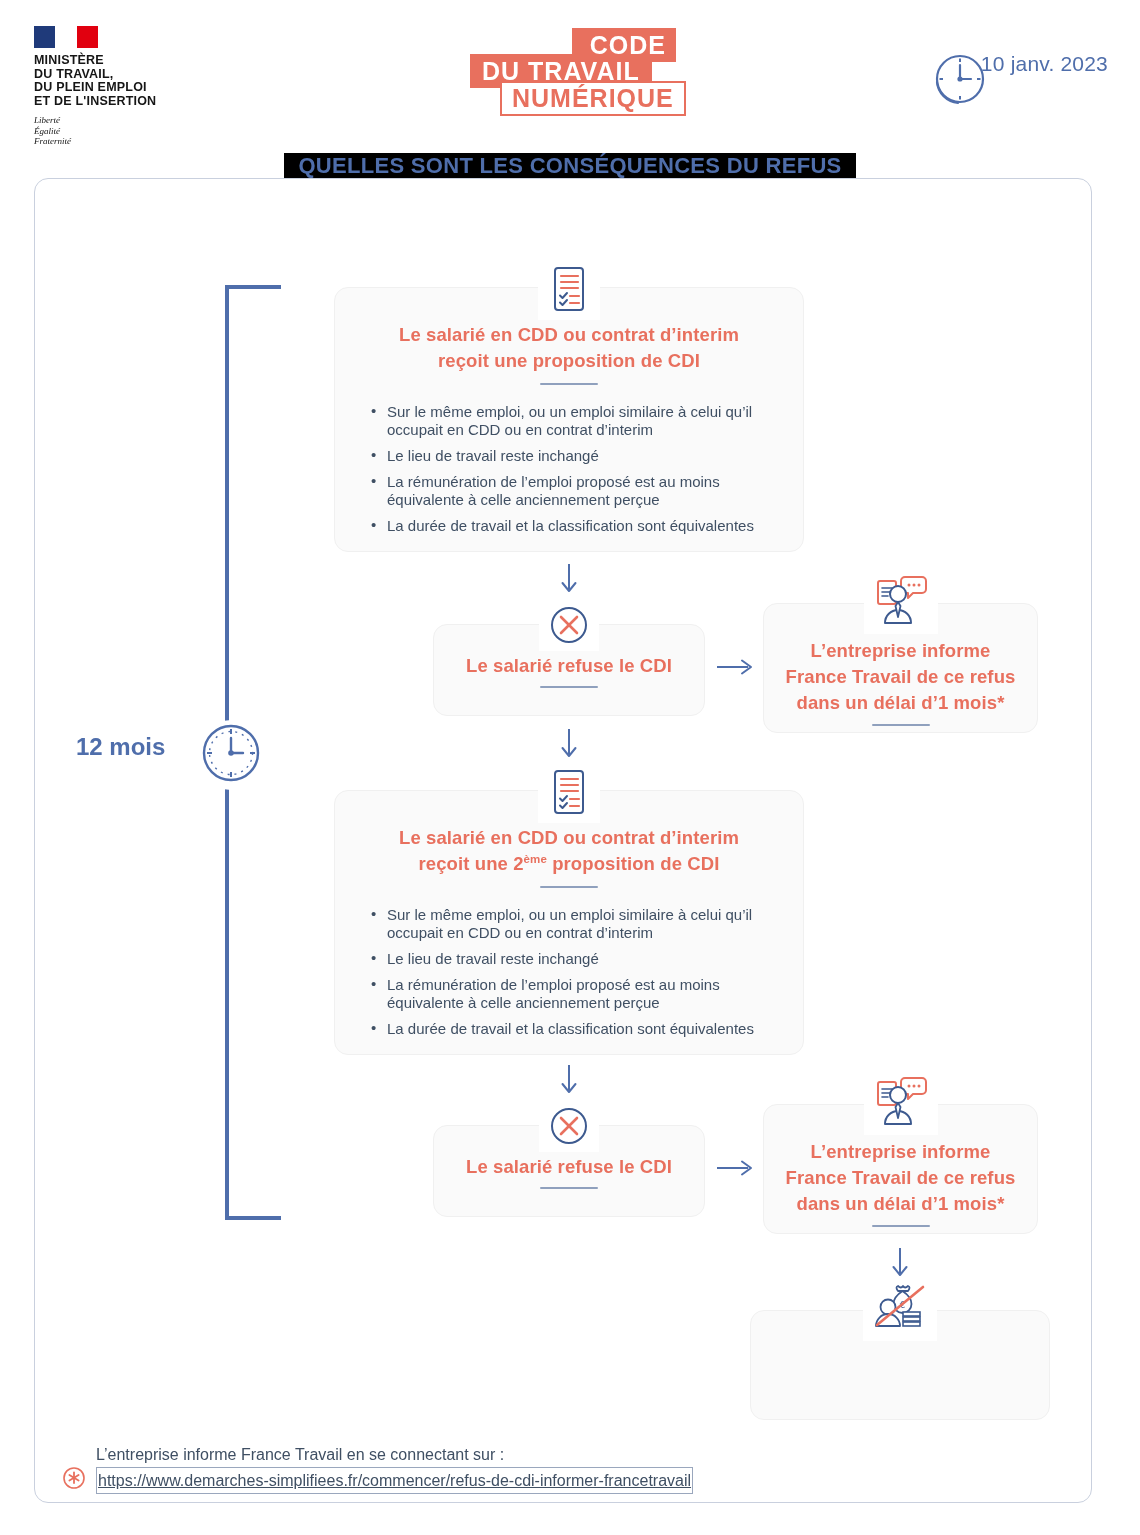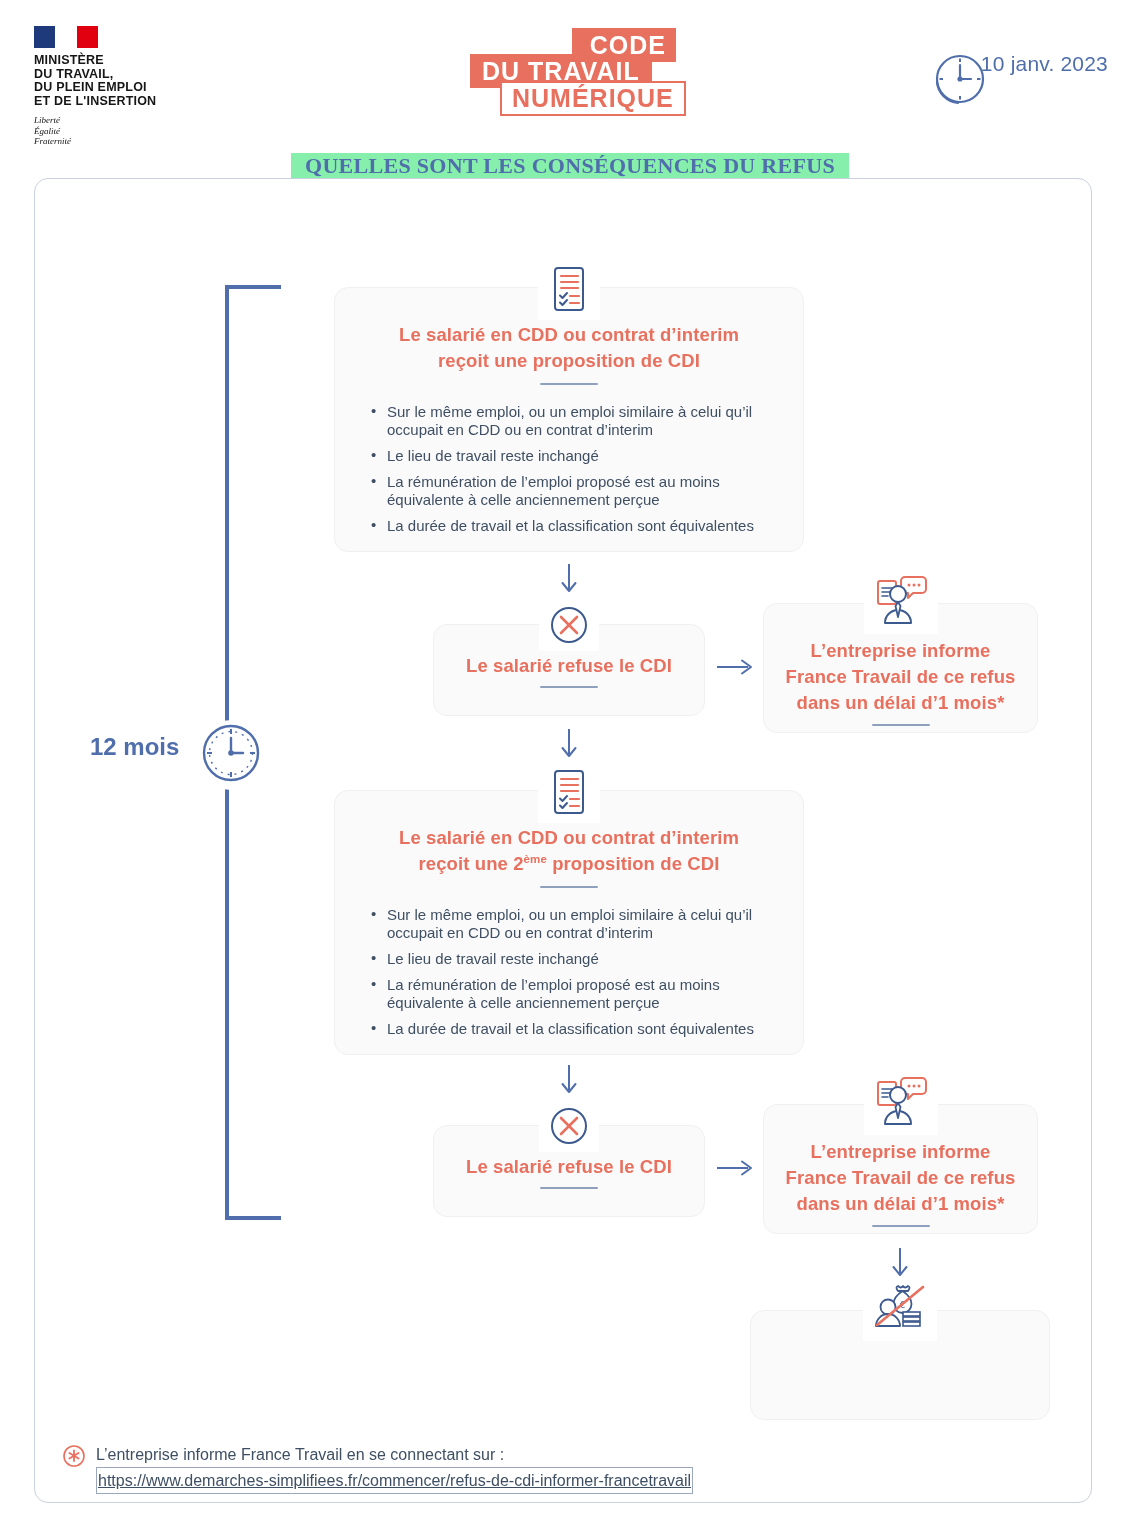--- a/index.html
+++ b/index.html
@@ -62,36 +62,36 @@
     font-size:21px;color:var(--blue);letter-spacing:.2px;
     margin-left:-8px;margin-bottom:2px;
   }
 
   
   .page-title{
     position:absolute;left:0;top:150px;width:1140px;text-align:center;
     font-weight:bold;font-size:22px;line-height:31px;color:var(--blue);
     letter-spacing:.3px;z-index:3;
   }
-  .page-title span{background:#86efac;padding:0 14px;font-family:Liberation Serif, serif;}
+  .page-title span{background:#000000;padding:0 14px;}
 
   
   .frame{
     position:absolute;left:34px;top:178px;width:1058px;height:1325px;
     border:1.5px solid var(--frame-br);border-radius:14px;background:#fff;
   }
 
   
   .bracket{position:absolute;left:225px;top:285px;width:56px;height:935px;z-index:2;}
   .bracket .v{position:absolute;left:0;top:0;width:4px;height:935px;background:var(--blue);}
   .bracket .t{position:absolute;left:0;top:0;width:56px;height:4px;background:var(--blue);}
   .bracket .b{position:absolute;left:0;bottom:0;width:56px;height:4px;background:var(--blue);}
 
   .months{
-    position:absolute;left:90px;top:733px;font-weight:bold;font-size:24px;
+    position:absolute;left:76px;top:733px;font-weight:bold;font-size:24px;
     color:var(--blue);z-index:4;
   }
   .clock-big{position:absolute;left:198px;top:720px;z-index:4;background:#fff;border-radius:50%;}
 
   
   .card{
     position:absolute;background:var(--card-bg);border:1px solid var(--card-br);
     border-radius:14px;
   }
   .card-icon{
@@ -116,21 +116,21 @@
   }
 
   
   .pill h3{font-size:18.5px;line-height:26px;}
 
   
   .arrow{position:absolute;color:var(--blue);font-size:26px;line-height:1;z-index:2;}
   .arrow svg{display:block;}
 
   
-  .footnote{position:absolute;left:62px;top:1442px;width:1000px;display:flex;gap:10px;}
+  .footnote{position:absolute;left:62px;top:1442px;width:1000px;display:flex;gap:10px;align-items:flex-end;}
   .footnote .ast{flex:0 0 auto;margin-top:2px;}
   .footnote .ftext{font-size:16px;line-height:25px;color:var(--slate);}
   .footnote .url{
     display:inline-block;color:var(--slate);text-decoration:underline;
     border:1px solid #9aa7bd;padding:0 1px;
   }
 </style>
 </head>
 <body>
 

